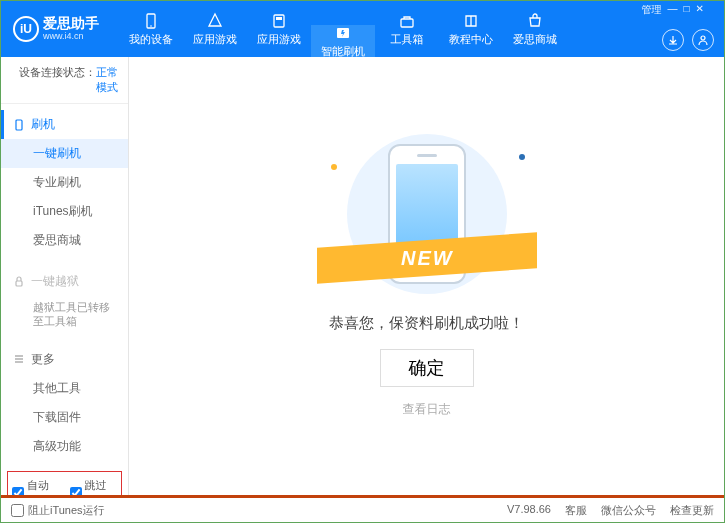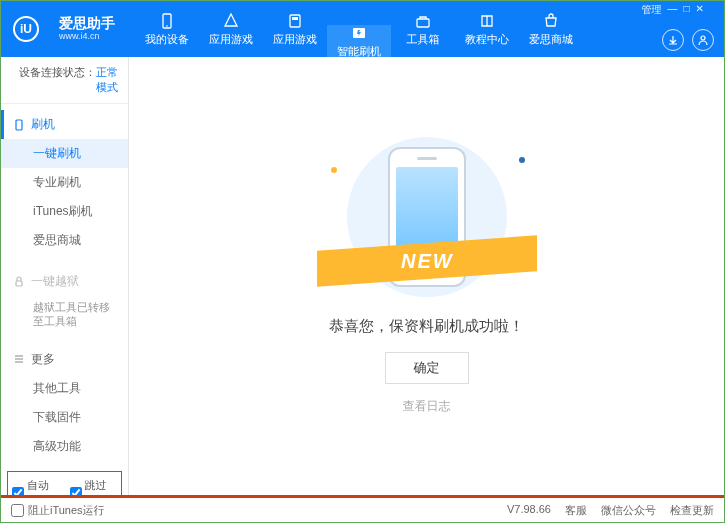--- a/index.html
+++ b/index.html
@@ -1,19 +1,19 @@
 <!DOCTYPE html>
 <html><head>
 <meta charset="utf-8">
 <style>
 * { margin: 0; padding: 0; box-sizing: border-box; font-family: "Microsoft YaHei", sans-serif; }
 body { width: 725px; height: 523px; background: #fff; overflow: hidden; position: relative; }
 .window { width: 725px; height: 523px; border: 1px solid #5fa55a; display: flex; flex-direction: column; }
 .header { height: 56px; background: #0d7efa; display: flex; align-items: center; color: #fff; position: relative; }
-.logo-area { display: flex; align-items: center; padding: 0 12px; gap: 20px; }
+.logo-area { display: flex; align-items: center; padding: 0 12px; gap: 4px; }
 .logo-circle { width: 26px; height: 26px; border: 2px solid #fff; border-radius: 50%; display: flex; align-items: center; justify-content: center; font-weight: bold; font-size: 12px; }
 .logo-text { display: flex; flex-direction: column; line-height: 1.1; }
 .logo-title { font-size: 14px; font-weight: bold; }
 .logo-url { font-size: 9px; opacity: 0.85; }
 .nav { display: flex; height: 100%; margin-left: 8px; }
 .nav-item { width: 64px; display: flex; flex-direction: column; align-items: center; justify-content: center; gap: 2px; font-size: 11px; cursor: pointer; }
 .nav-item.active { background: #2c93fb; margin-top: 24px; }
 .nav-icon { width: 18px; height: 18px; display: flex; align-items: center; justify-content: center; }
 .header-right { position: absolute; right: 20px; top: 2px; display: flex; gap: 6px; font-size: 10px; }
 .header-right span { cursor: pointer; opacity: 0.9; }
@@ -41,21 +41,21 @@
 .phone::after { content: ""; position: absolute; bottom: 6px; left: 50%; transform: translateX(-50%); width: 10px; height: 10px; border: 1.5px solid #c8d4e0; border-radius: 50%; }
 .phone-screen { position: absolute; top: 18px; left: 6px; right: 6px; bottom: 22px; background: linear-gradient(180deg,#b9e3ff,#6fc3ff); border-radius: 2px; }
 .ribbon { position: absolute; bottom: 18px; left: 0; right: 0; height: 36px; background: #ffb930; transform: skewY(-4deg); display: flex; align-items: center; justify-content: center; }
 .ribbon-text { color: #fff; font-weight: 900; font-size: 20px; font-style: italic; letter-spacing: 2px; transform: skewY(4deg); }
 .dot { position: absolute; border-radius: 50%; }
 .d1 { width: 6px; height: 6px; background: #ffb930; left: 14px; top: 30px; }
 .d2 { width: 4px; height: 4px; background: #6fc3ff; left: 8px; bottom: 40px; }
 .d3 { width: 6px; height: 6px; background: #2b6fb5; right: 12px; top: 20px; }
 .d4 { width: 5px; height: 5px; background: #ffb930; right: 4px; bottom: 50px; }
 .success-text { font-size: 15px; color: #444; margin-bottom: 16px; }
-.ok-btn { border: 1px solid #ddd; background: #fff; padding: 6px 28px; font-size: 13px; color: #404040; cursor: pointer; margin-bottom: 14px; }
+.ok-btn { border: 1px solid #ddd; background: #fff; padding: 6px 28px; font-size: 18px; color: #000000; cursor: pointer; margin-bottom: 14px; }
 .log-link { font-size: 12px; color: #aaa; cursor: pointer; }
 .footer { height: 26px; border-top: 3px solid #c2410c; display: flex; align-items: center; font-size: 11px; color: #666; padding: 12px 10px; }
 .footer-left { display: flex; align-items: center; gap: 4px; }
 .footer-right { margin-left: auto; display: flex; gap: 14px; }
 .footer-right span { cursor: pointer; }
 svg { display: block; }
 </style>
 </head>
 <body>
 

